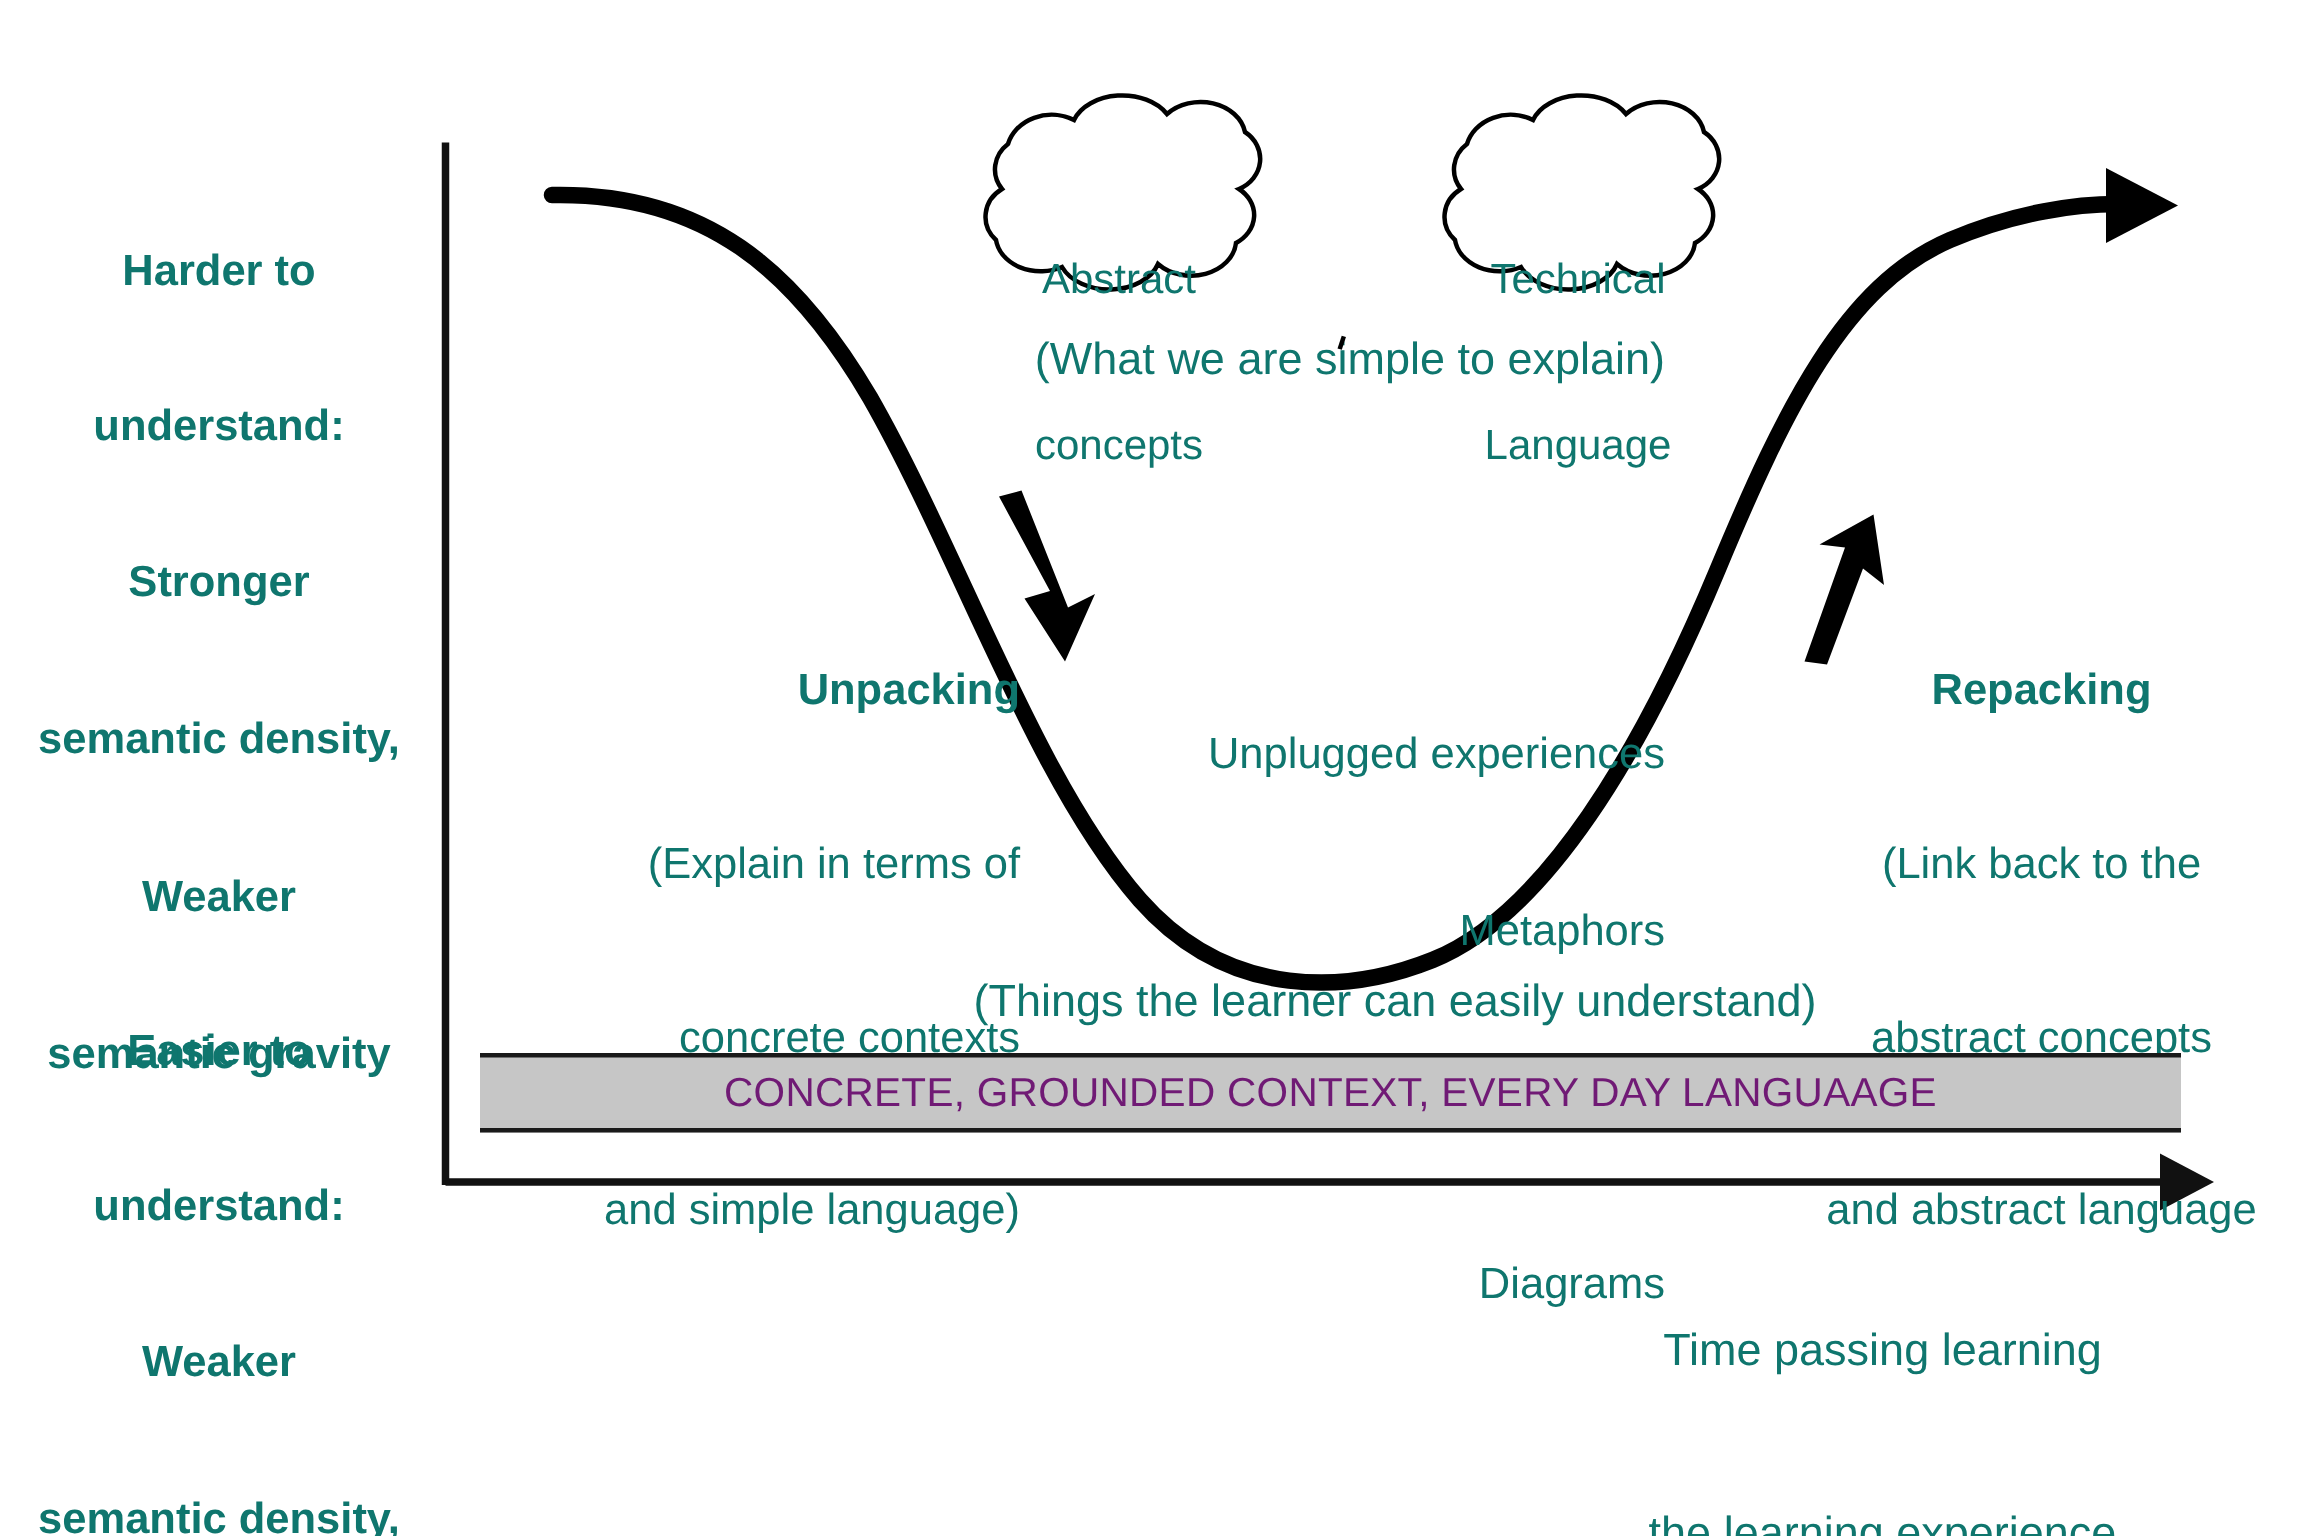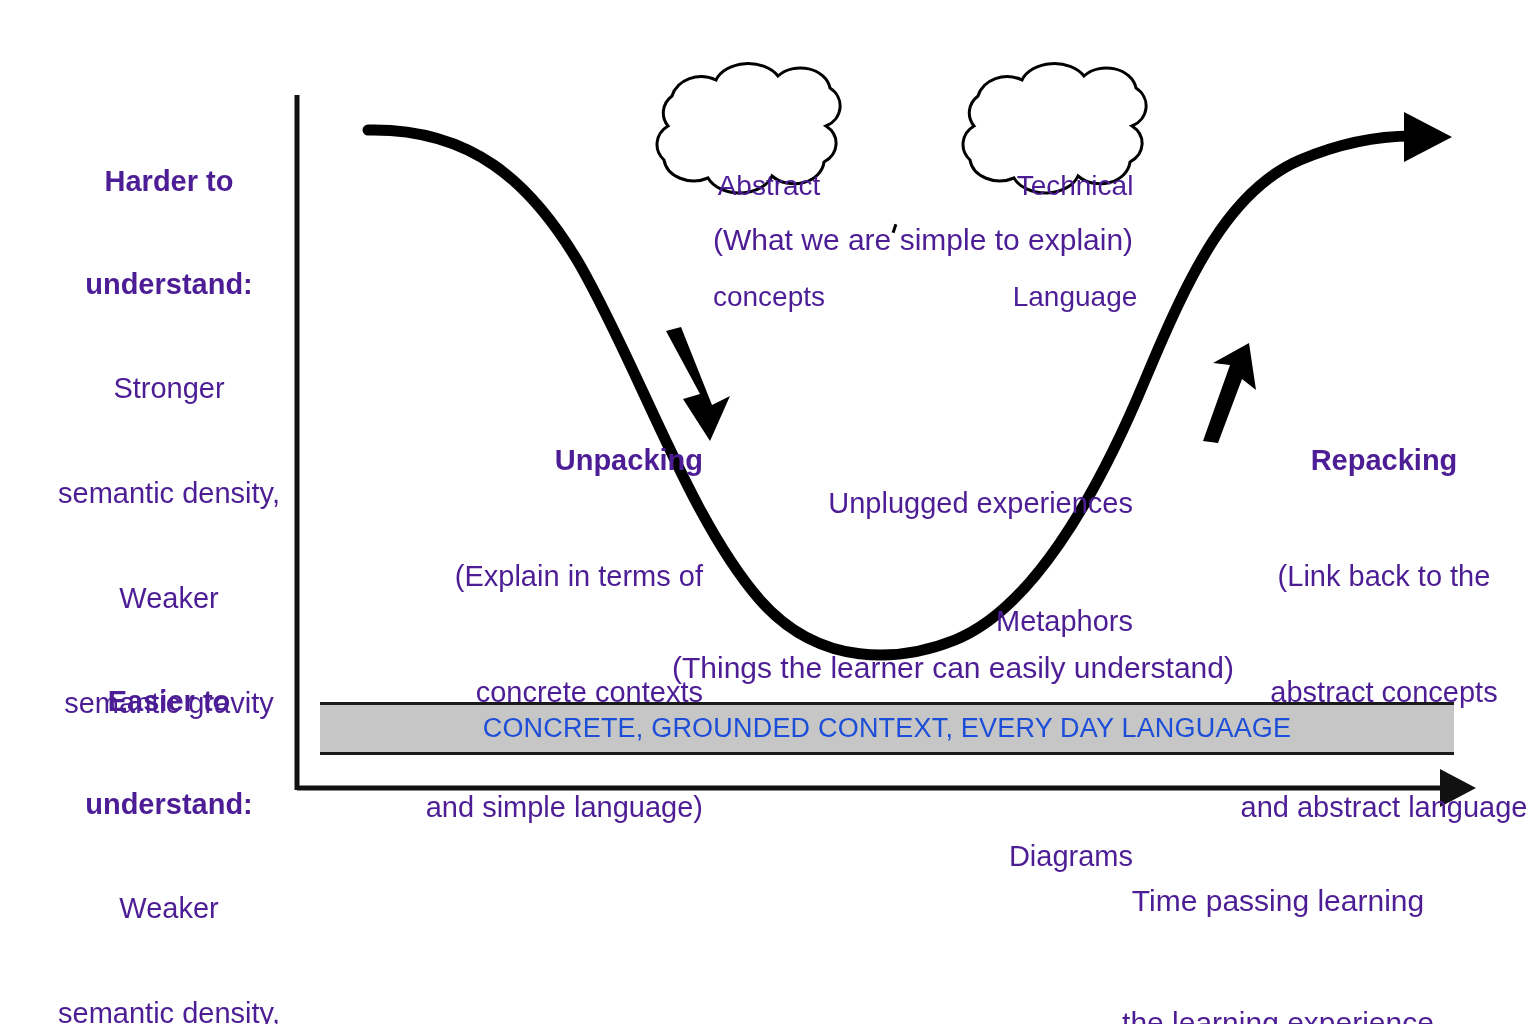--- a/index.html
+++ b/index.html
@@ -23,38 +23,37 @@
     position: absolute;
     left: 0;
     top: 0;
     width: 1536px;
     height: 1024px;
   }
   .txt {
     position: absolute;
     line-height: 1.17;
     white-space: pre;
-    color: #4c1d95;
-    padding-left: 23px;
+    color: #0f766e;
   }
   .bold { font-weight: bold; }
 
   
   #label-top-axis {
     left: 0px; top: 96px; width: 292px;
     text-align: center;
     font-size: 29px;
   }
   #label-bottom-axis {
     left: 0px; top: 616px; width: 292px;
     text-align: center;
     font-size: 29px;
   }
   .axis-head { font-weight: bold; font-size: 29px; line-height: 1.22; }
-  .axis-sub  { font-weight: normal; font-size: 29px; line-height: 1.28; }
+  .axis-sub  { font-weight: bold; font-size: 29px; line-height: 1.28; }
 
   
   .cloud-text {
     font-size: 28px;
     text-align: center;
     line-height: 1.32;
   }
   #cloud-text-1 { left: 632px; top: 94px; width: 228px; }
   #cloud-text-2 { left: 938px; top: 94px; width: 228px; }
 
@@ -96,21 +95,21 @@
   }
   #grey-band-text {
     position: absolute;
     left: 0; top: 0;
     width: 100%; height: 100%;
     display: flex;
     align-items: center;
     justify-content: center;
     font-size: 27px;
     letter-spacing: 0.2px;
-    color: #1d4ed8;
+    color: #701a75;
   }
   .tick-artifact {
     position: absolute;
     left: 893px; top: 224px;
     width: 3px; height: 9px;
     background: #000;
     transform: rotate(18deg);
   }
 </style>
 </head>

